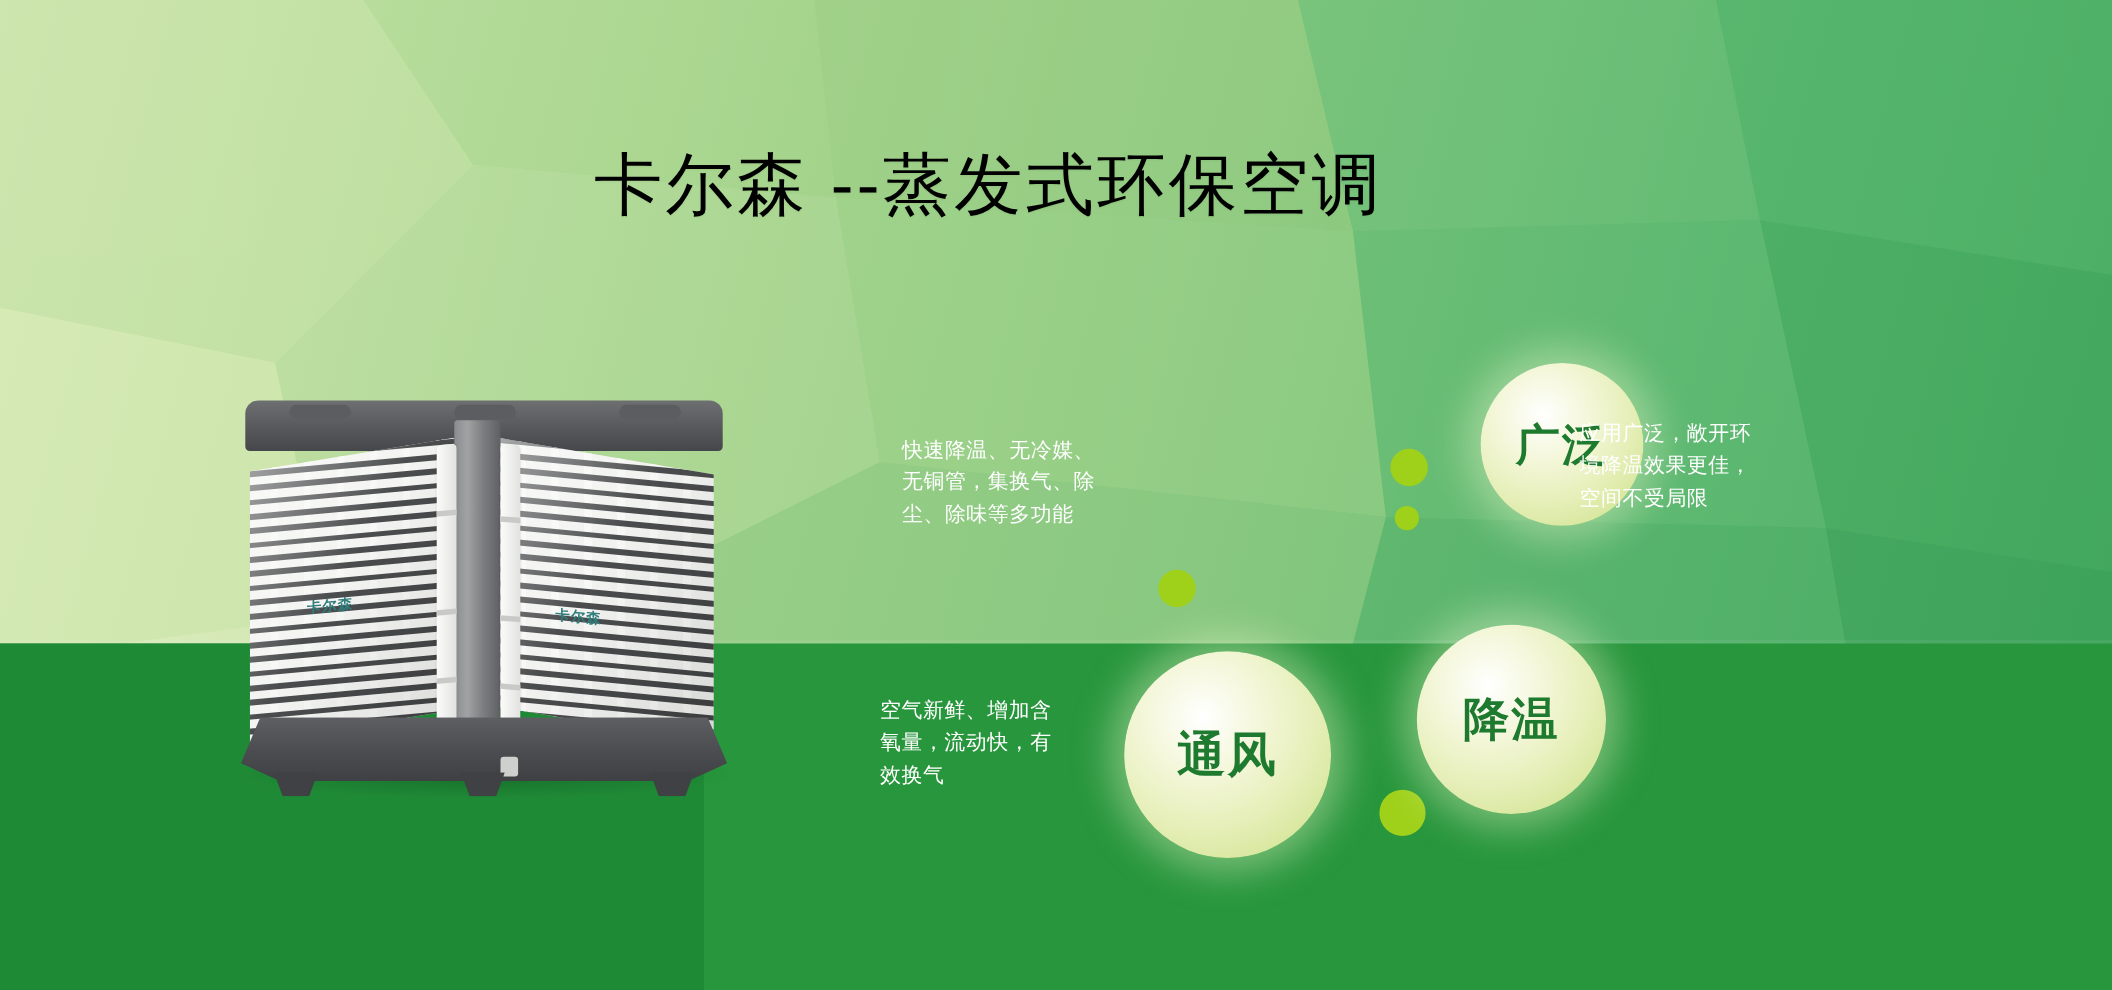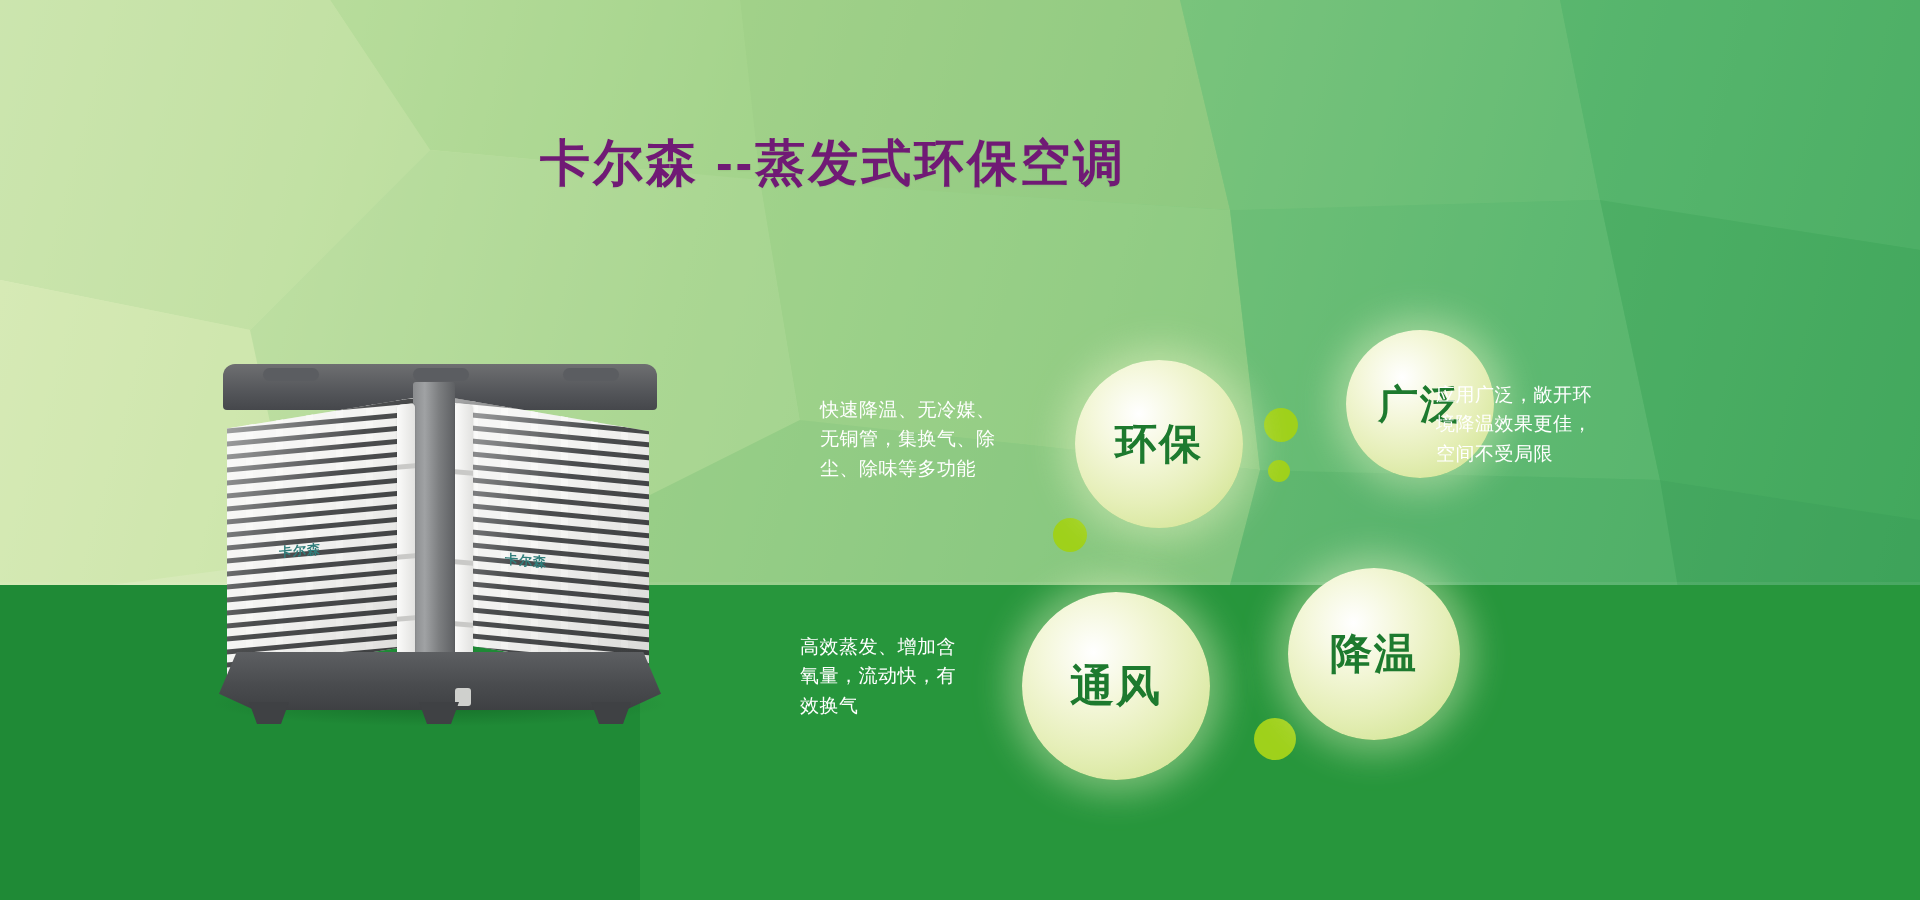--- a/index.html
+++ b/index.html
@@ -32,24 +32,24 @@
     background:#1f8a36;
   }
   .band-top-edge{
     position:absolute;left:0;right:0;bottom:315px;height:3px;
     background:rgba(255,255,255,0.06);
   }
 
   
   .title{
     position:absolute;left:540px;top:138px;
-    color:#701a75;
-    font-size:50px;line-height:1;
+    color:#000000;
+    font-size:62px;line-height:1;
     letter-spacing:3px;
-    font-weight:700;
+    font-weight:400;
     white-space:nowrap;
     text-shadow:0 1px 2px rgba(0,0,0,0.06);
   }
 
   
   .product{
     position:absolute;left:205px;top:352px;width:470px;height:400px;
   }
   .shadow-ground{
     position:absolute;left:10px;top:330px;width:450px;height:44px;
@@ -244,28 +244,27 @@
       <div class="foot" style="left:214px;"></div>
       <div class="foot" style="left:386px;"></div>
     </div>
   </div>
 
   <div class="dot" id="dot-a"></div>
   <div class="dot" id="dot-b"></div>
   <div class="dot" id="dot-c"></div>
   <div class="dot" id="dot-d"></div>
 
-  <div class="bubble" id="bubble-huanbao">环保</div>
   <div class="bubble" id="bubble-guangfan">广泛</div>
   <div class="bubble" id="bubble-jiangwen">降温</div>
   <div class="bubble" id="bubble-tongfeng">通风</div>
 
   <div class="caption" id="caption-huanbao">快速降温、无冷媒、
 无铜管，集换气、除
 尘、除味等多功能</div>
   <div class="caption" id="caption-guangfan">应用广泛，敞开环
 境降温效果更佳，
 空间不受局限</div>
-  <div class="caption" id="caption-tongfeng">高效蒸发、增加含
+  <div class="caption" id="caption-tongfeng">空气新鲜、增加含
 氧量，流动快，有
 效换气</div>
 
 </div>
 
 </body></html>

